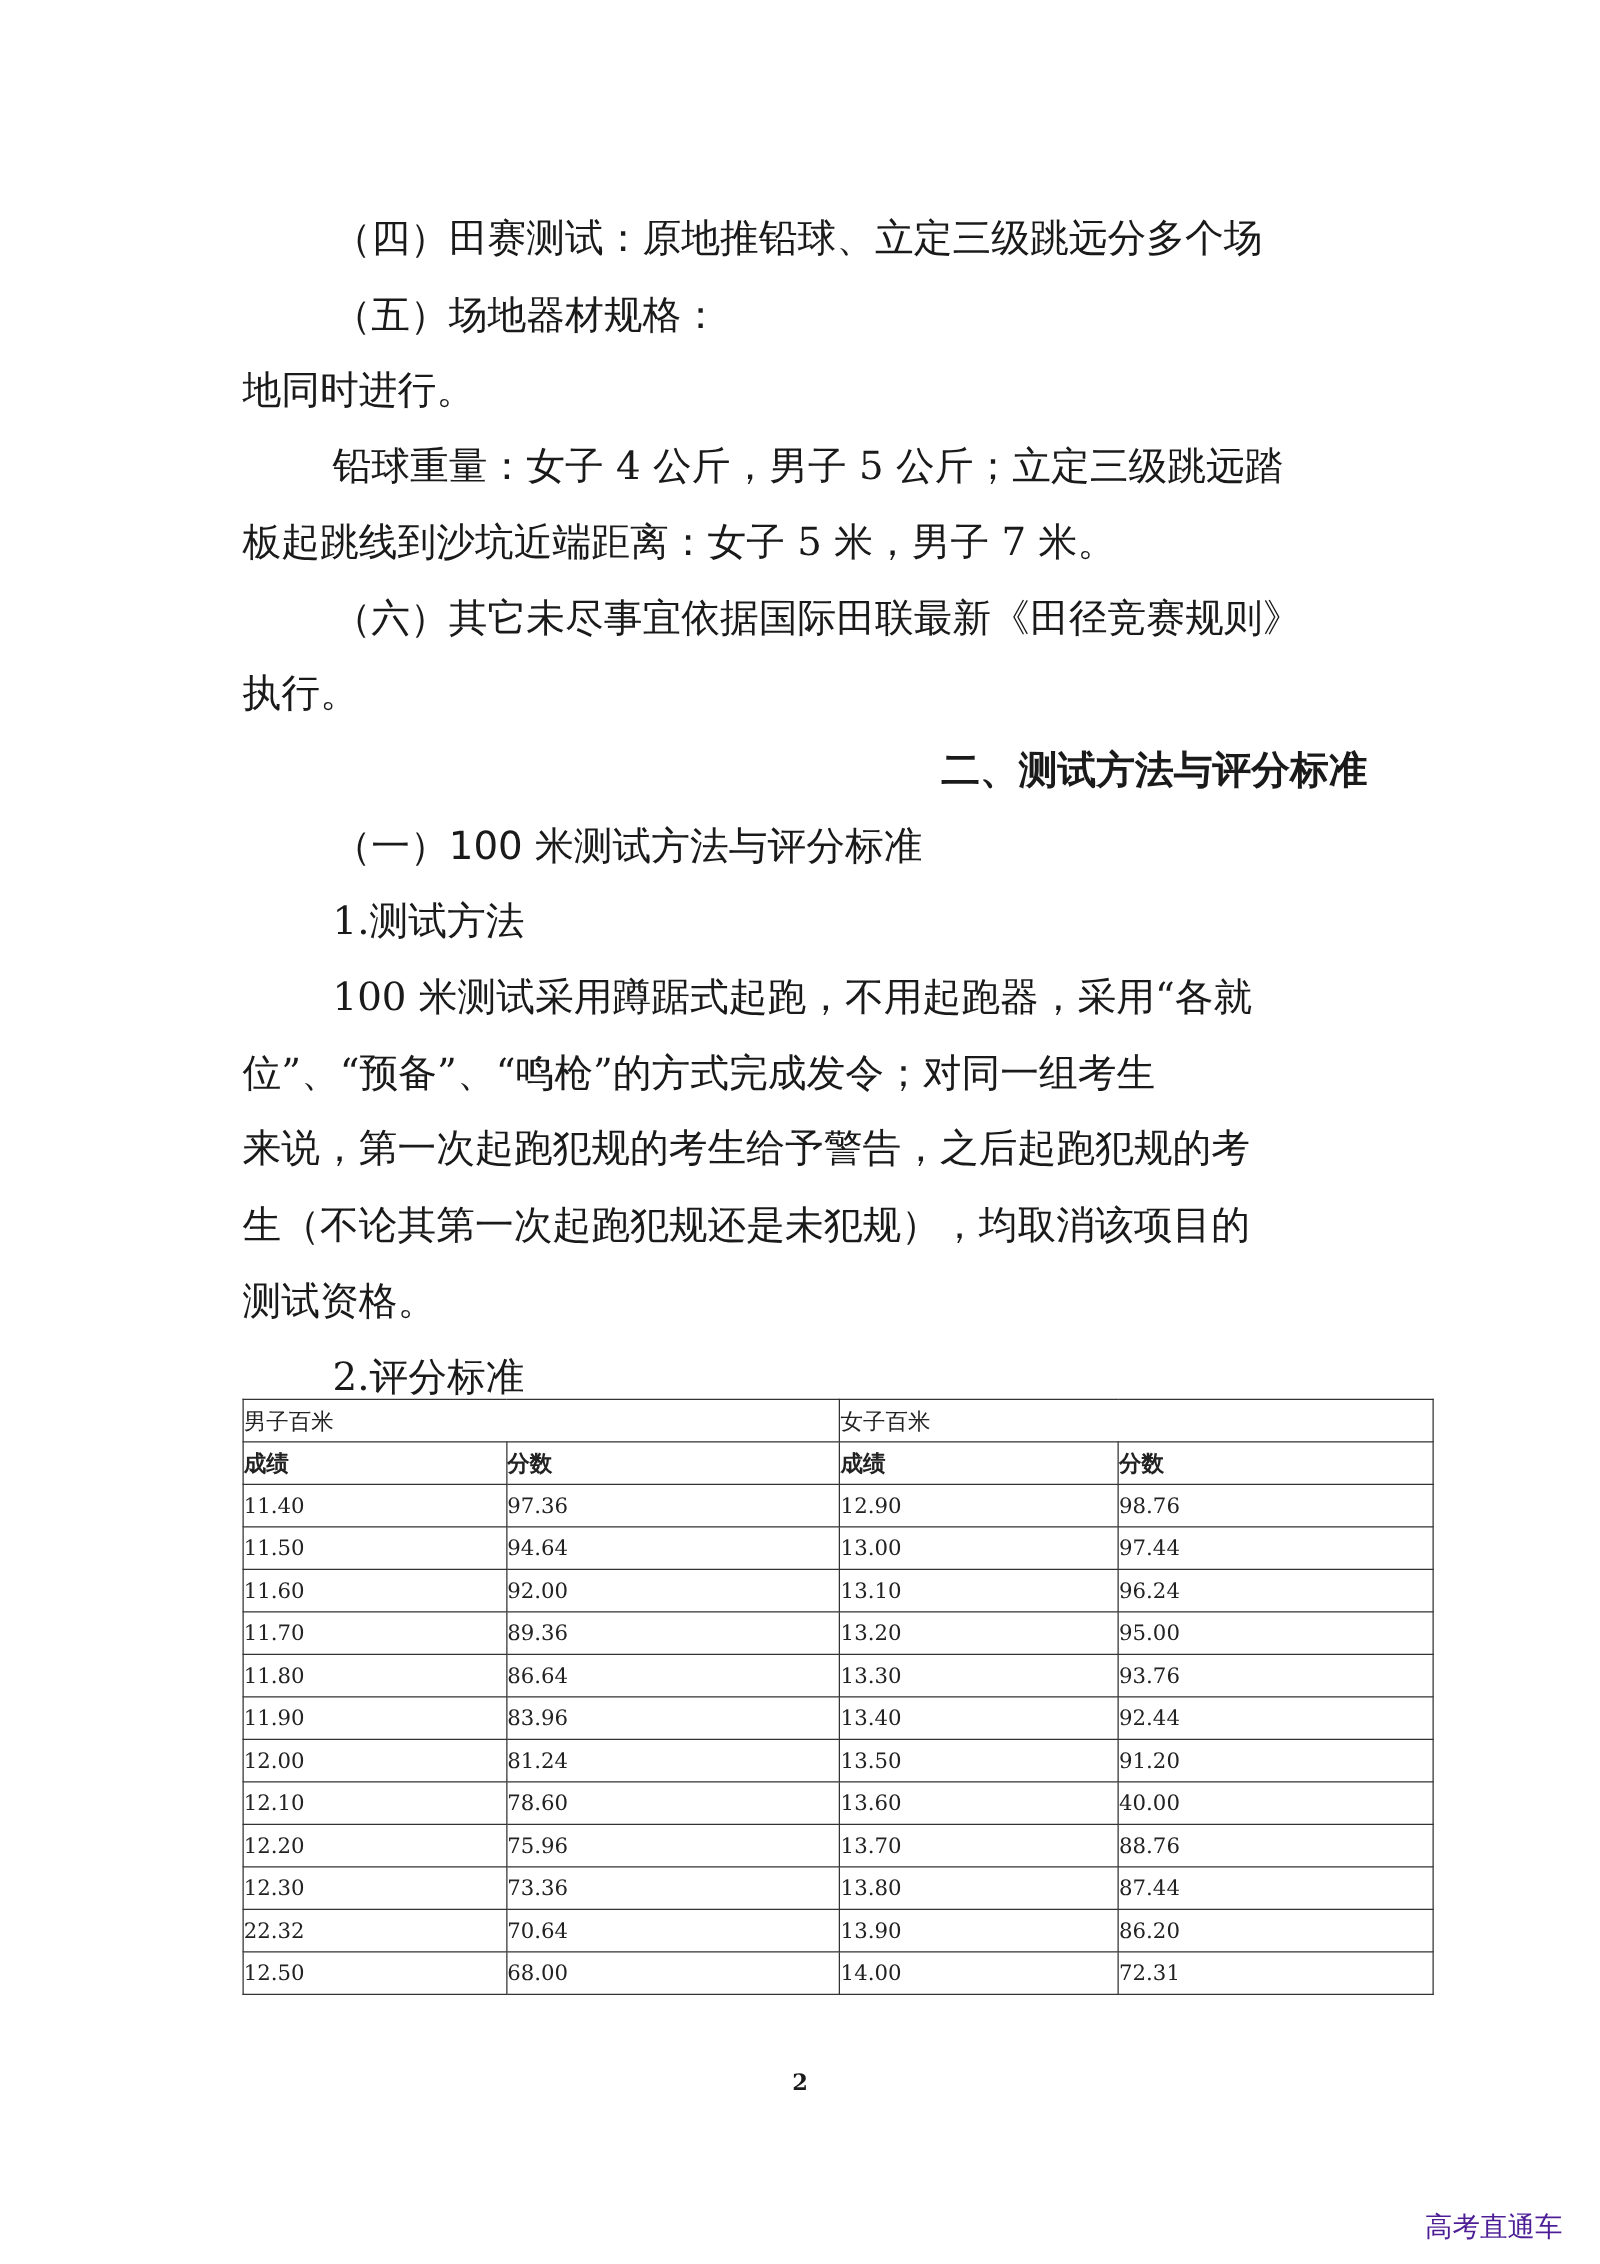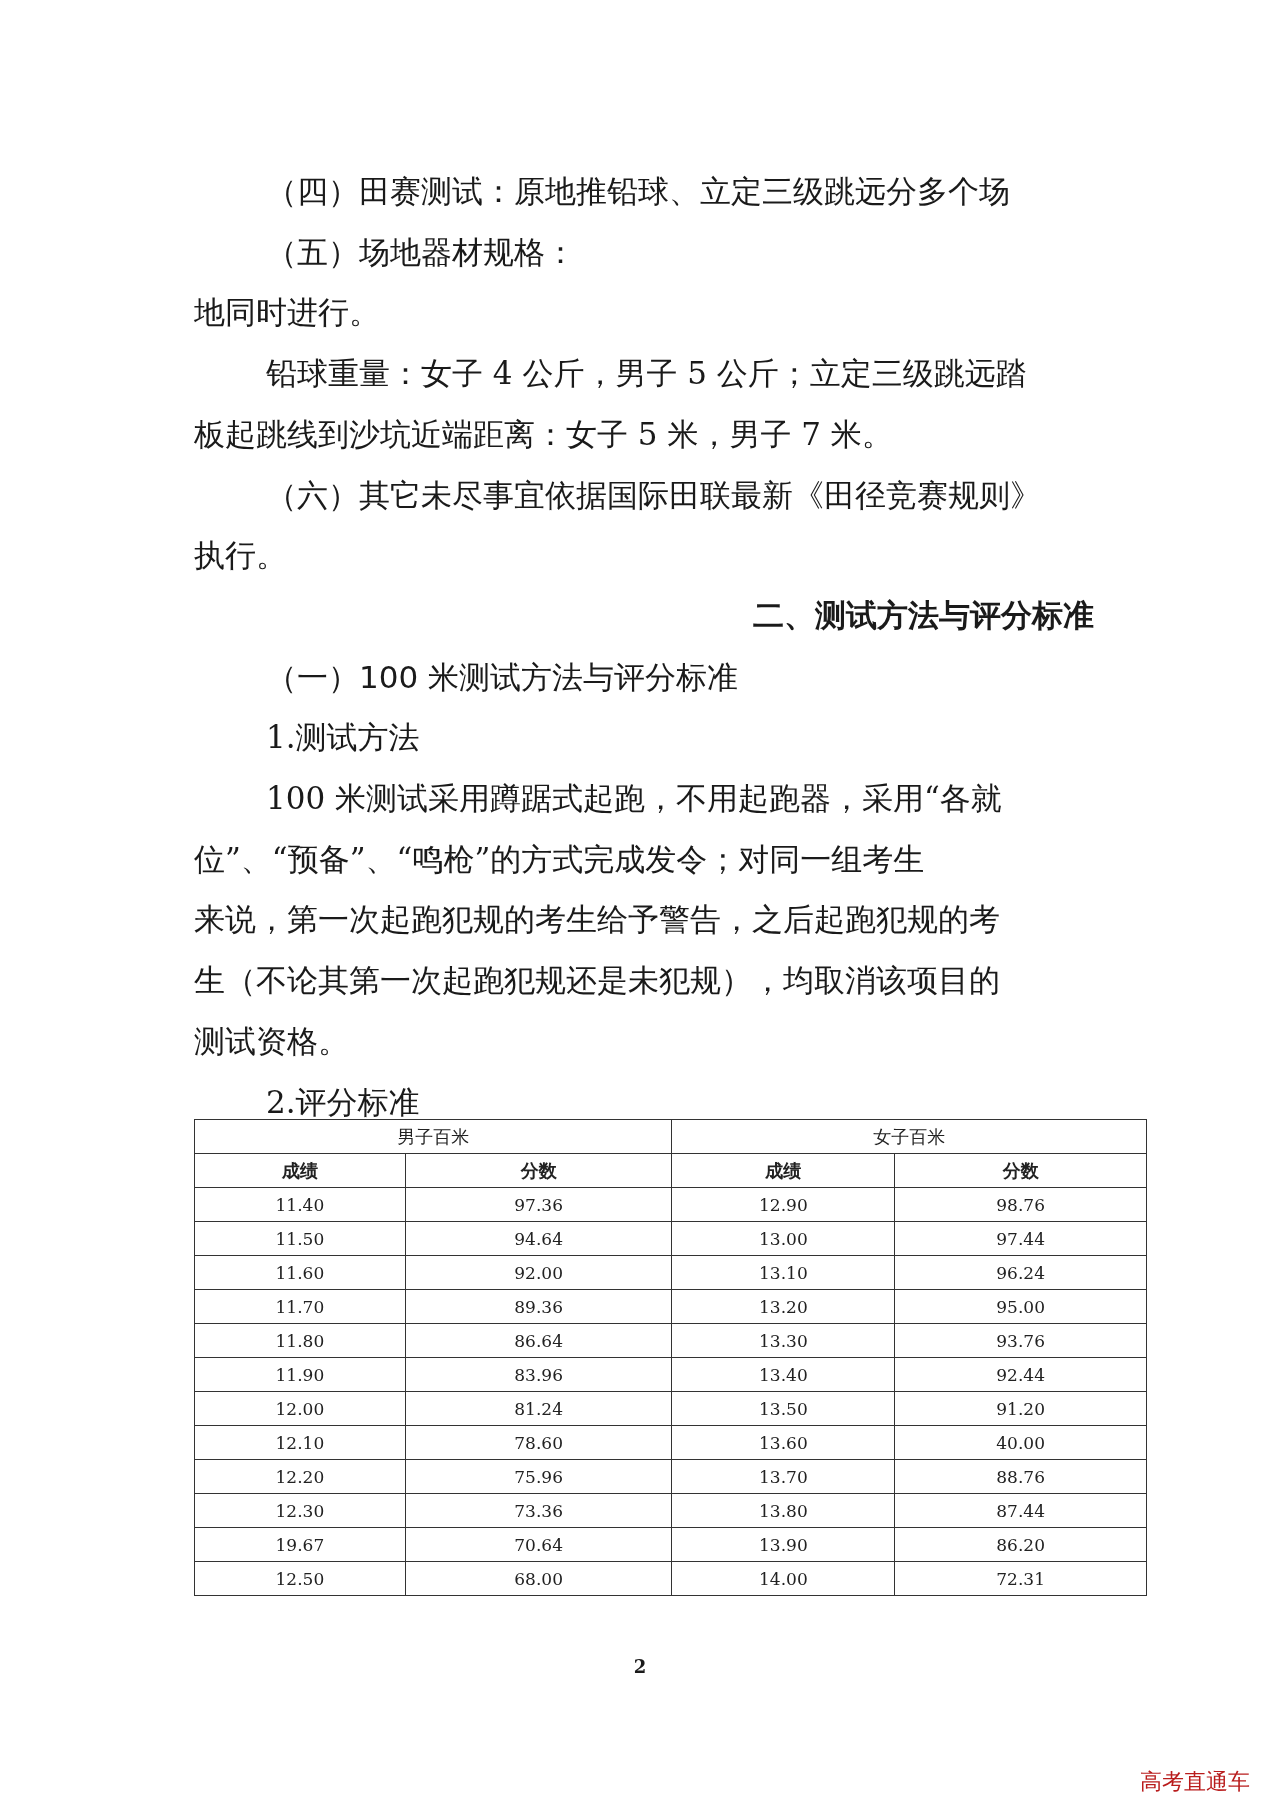--- a/index.html
+++ b/index.html
@@ -5,27 +5,27 @@
   html, body { margin:0; padding:0; background:#ffffff; }
   body { width:1280px; height:1811px; position:relative; overflow:hidden;
          font-family:"DejaVu Serif","Liberation Serif",serif; color:#1a1a1a; }
   .para { position:absolute; left:194px; width:900px; font-size:31px; line-height:60.7px; }
   .indent { text-indent:72px; }
   .line { display:block; white-space:nowrap; }
   .heading { font-family:Liberation Sans, sans-serif; font-weight:bold;text-align:right; }
   .sans { font-family:"DejaVu Sans","Liberation Sans",sans-serif; }
   table.score { position:absolute; left:194px; top:1119px; width:953px; border-collapse:collapse;
                 font-family:"DejaVu Serif","Liberation Serif",serif; font-size:17px; color:#222; }
-  table.score td { border:1.5px solid #333; text-align:center; height:33px; padding:0; }
+  table.score td { border:1.5px solid #333; height:33px; padding:0; }
   table.score .grp td { font-size:18px; }
   table.score .sub td { font-weight:bold; font-size:18px;margin-left:11px; }
   .pagenum { position:absolute; left:0; width:1280px; top:1656px; text-align:center;
              font-family:"DejaVu Serif","Liberation Serif",serif; font-weight:bold; font-size:18px; }
   .watermark { position:absolute; right:30px; top:1767px; font-family:"DejaVu Sans","Liberation Sans",sans-serif;
-               font-size:22px; color:#b91c1c;margin-left:18px; }
+               font-size:22px; color:#4c1d95;margin-left:18px; }
 </style>
 </head>
 <body>
 
 <div class="para" style="top:161px;">
   <span class="line indent">（四）田赛测试：原地推铅球、立定三级跳远分多个场</span>
   <span class="line indent">（五）场地器材规格：</span>
   <span class="line">地同时进行。</span>
   <span class="line indent">铅球重量：女子 4 公斤，男子 5 公斤；立定三级跳远踏</span>
   <span class="line">板起跳线到沙坑近端距离：女子 5 米，男子 7 米。</span>
@@ -116,21 +116,21 @@
         <td>13.70</td>
         <td>88.76</td>
       </tr>
       <tr>
         <td>12.30</td>
         <td>73.36</td>
         <td>13.80</td>
         <td>87.44</td>
       </tr>
       <tr>
-        <td>19.67</td>
+        <td>22.32</td>
         <td>70.64</td>
         <td>13.90</td>
         <td>86.20</td>
       </tr>
       <tr>
         <td>12.50</td>
         <td>68.00</td>
         <td>14.00</td>
         <td>72.31</td>
       </tr>

